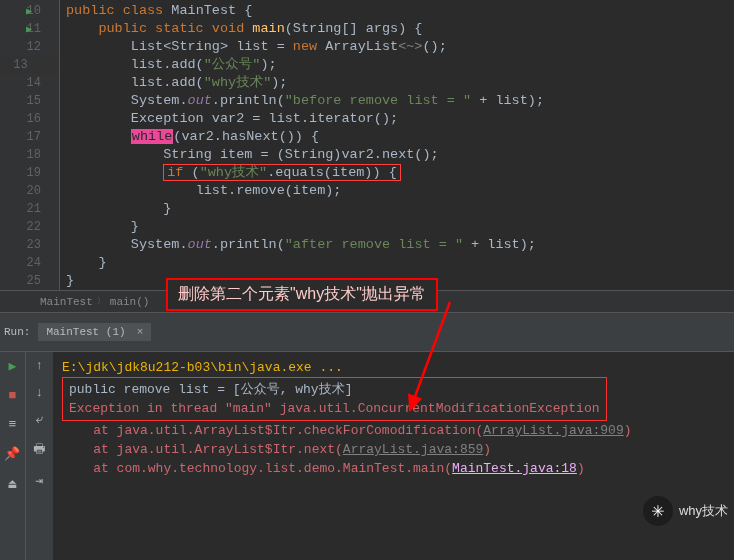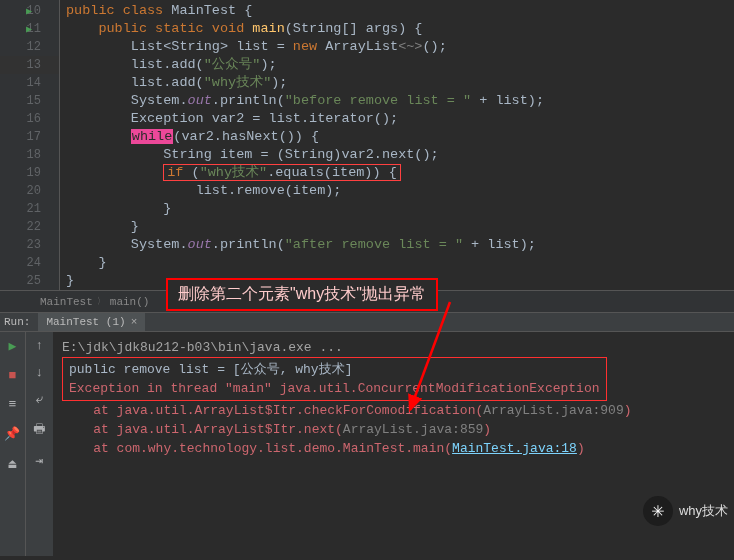--- a/index.html
+++ b/index.html
@@ -44,21 +44,21 @@
   line-height: 18px;
   font-size: 13.5px;
 }
 .kw { color: #cc7832; font-family: Liberation Mono, monospace; }
 .str { color: #6a8759; }
 .field-ital { color: #9876aa; font-style: italic; font-family: Liberation Mono, monospace; }
 .fn { color: #ffc66d; text-align: center; }
 .gray { color: #808080; }
 .hl-orange { background: #ec4899; color: #2b2b2b; padding: 0 1px; }
 .redbox { border: 1px solid #ff4040; padding: 0 3px; }
-.line13 { background: #323232; }
+.line13 { background: #323232; justify-content: center; }
 
 .annotation {
   position: absolute;
   left: 166px;
   top: 278px;
   border: 2px solid #ff0000;
   background: #2b2b2b;
   padding: 4px 10px;
   color: #ffcccc;
   font-family: "Microsoft YaHei", sans-serif;
@@ -83,34 +83,34 @@
   font-size: 11px;
   color: #888;
 }
 .breadcrumb span { margin-right: 4px; }
 .chev { color: #666; font-size: 9px; }
 
 .run-bar {
   background: #3c3f41;
   border-top: 1px solid #555;
   border-bottom: 1px solid #555;
-  height: 20px;
+  height: 40px;
   display: flex;
   align-items: center;
   padding-left: 4px;
   font-size: 11px;
   color: #bbb;
 }
 .run-bar .lbl { margin-right: 8px; }
 .run-tab {
   background: #4e5254;
   padding: 3px 8px;
   display: flex;
   align-items: flex-end;
-  gap: 5px;
+  gap: 11px;
   font-size: 11px;
 }
 .close-x { color: #aaa; font-size: 11px; }
 
 .console-area { display: flex; height: 224px; }
 .tool-col {
   width: 26px;
   background: #3c3f41;
   border-right: 1px solid #555;
   display: flex;
@@ -134,25 +134,25 @@
 .stop-r { color: #c75450; }
 
 .console {
   flex: 1;
   padding: 6px 8px;
   font-size: 13px;
   line-height: 19px;
   white-space: pre;
   position: relative;
 }
-.console .cmd { color: #a3a3a3; }
+.console .cmd { color: #eab308; }
 .console .out { color: #a9b7c6; }
 .console .err { color: #cc666e; }
-.console .err-link { color: #808080; }
-.console .err-link-blue { color: #7dd3fc; text-decoration: underline; }
+.console .err-link { color: #808080; text-decoration: underline; }
+.console .err-link-blue { color: #f0abfc; text-decoration: underline; }
 .console-redbox {
   border: 1px solid #ff3030;
   padding: 2px 6px;
   display: inline-block;
 }
 
 .watermark {
   position: absolute;
   right: 6px;
   bottom: 34px;

